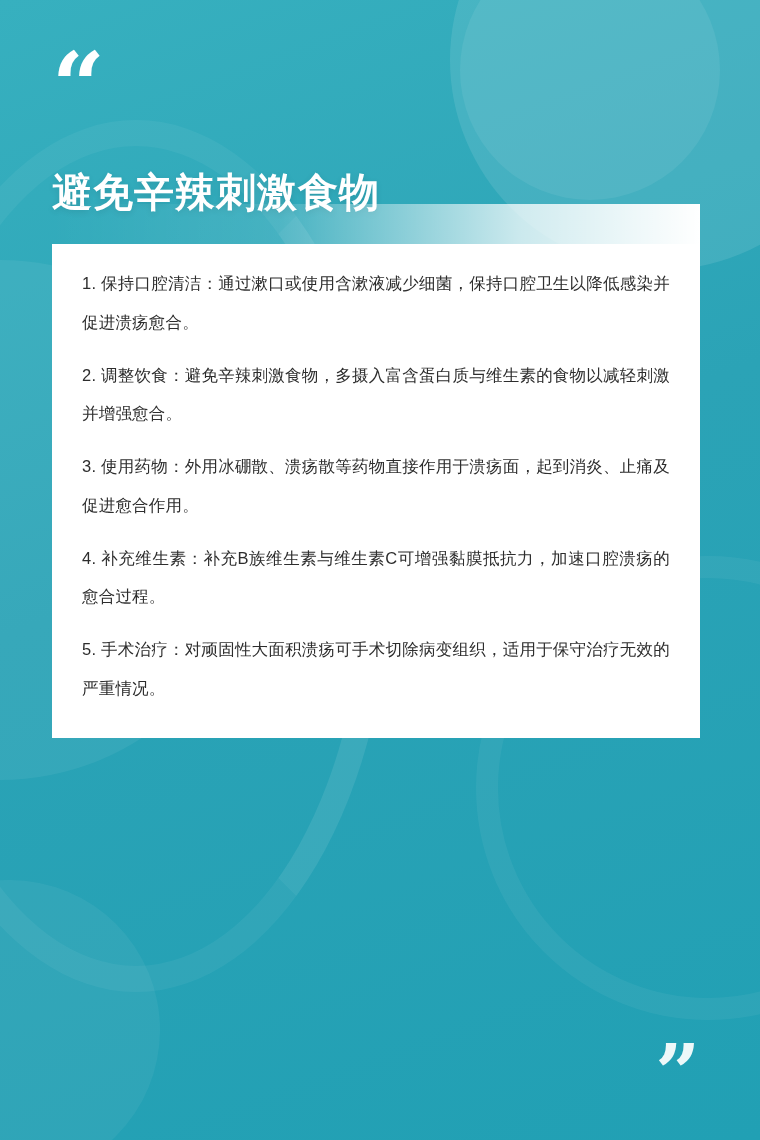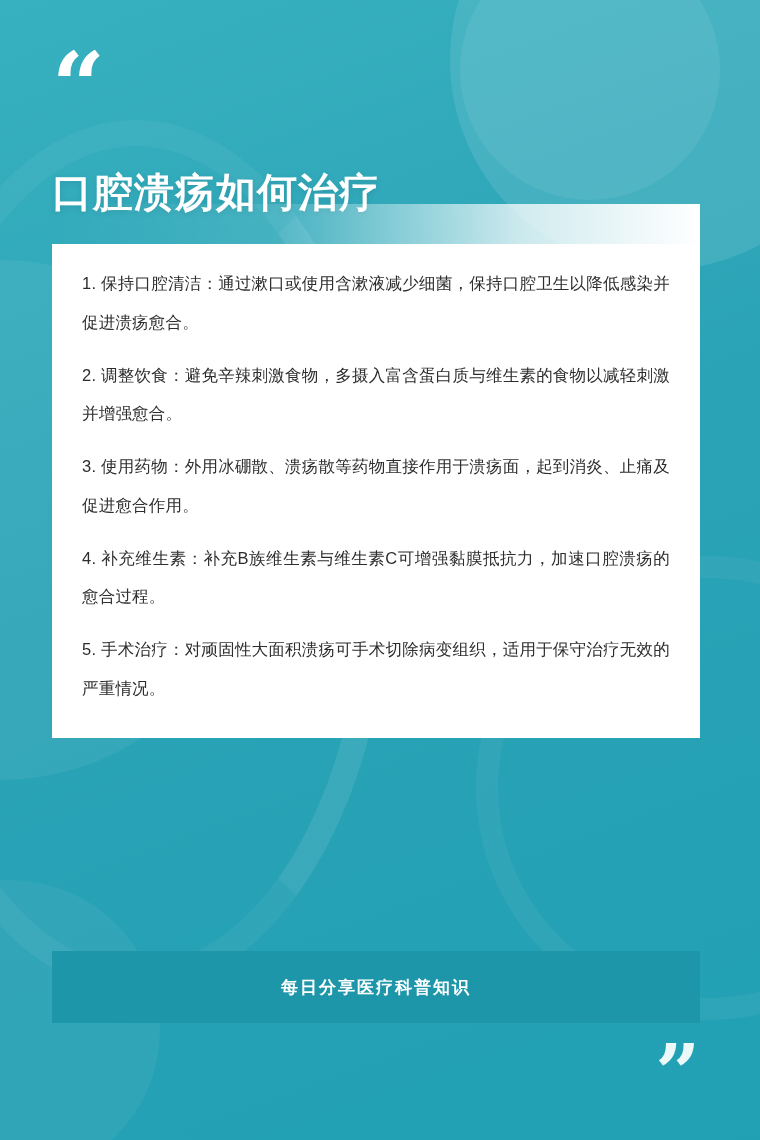--- a/index.html
+++ b/index.html
@@ -160,32 +160,29 @@
 
   <div class="blob blob-1"></div>
   <div class="blob blob-2"></div>
   <div class="blob blob-3"></div>
   <div class="blob blob-4"></div>
   <div class="arc"></div>
   <div class="arc2"></div>
 
   <div class="quote-open">“</div>
 
-  <h1 class="title">口腔溃疡如何治疗</h1>
+  <h1 class="title">避免辛辣刺激食物</h1>
 
   <div class="card">
     <div class="card-fade"></div>
     <div class="card-body">
       <p class="para">1. 保持口腔清洁：通过漱口或使用含漱液减少细菌，保持口腔卫生以降低感染并促进溃疡愈合。</p>
       <p class="para">2. 调整饮食：避免辛辣刺激食物，多摄入富含蛋白质与维生素的食物以减轻刺激并增强愈合。</p>
       <p class="para">3. 使用药物：外用冰硼散、溃疡散等药物直接作用于溃疡面，起到消炎、止痛及促进愈合作用。</p>
       <p class="para">4. 补充维生素：补充B族维生素与维生素C可增强黏膜抵抗力，加速口腔溃疡的愈合过程。</p>
       <p class="para">5. 手术治疗：对顽固性大面积溃疡可手术切除病变组织，适用于保守治疗无效的严重情况。</p>
     </div>
   </div>
 
-  <div class="footer">
-    <span class="footer-text">每日分享医疗科普知识</span>
-  </div>
 
   <div class="quote-close">”</div>
 
 </div>
 
 </body></html>

